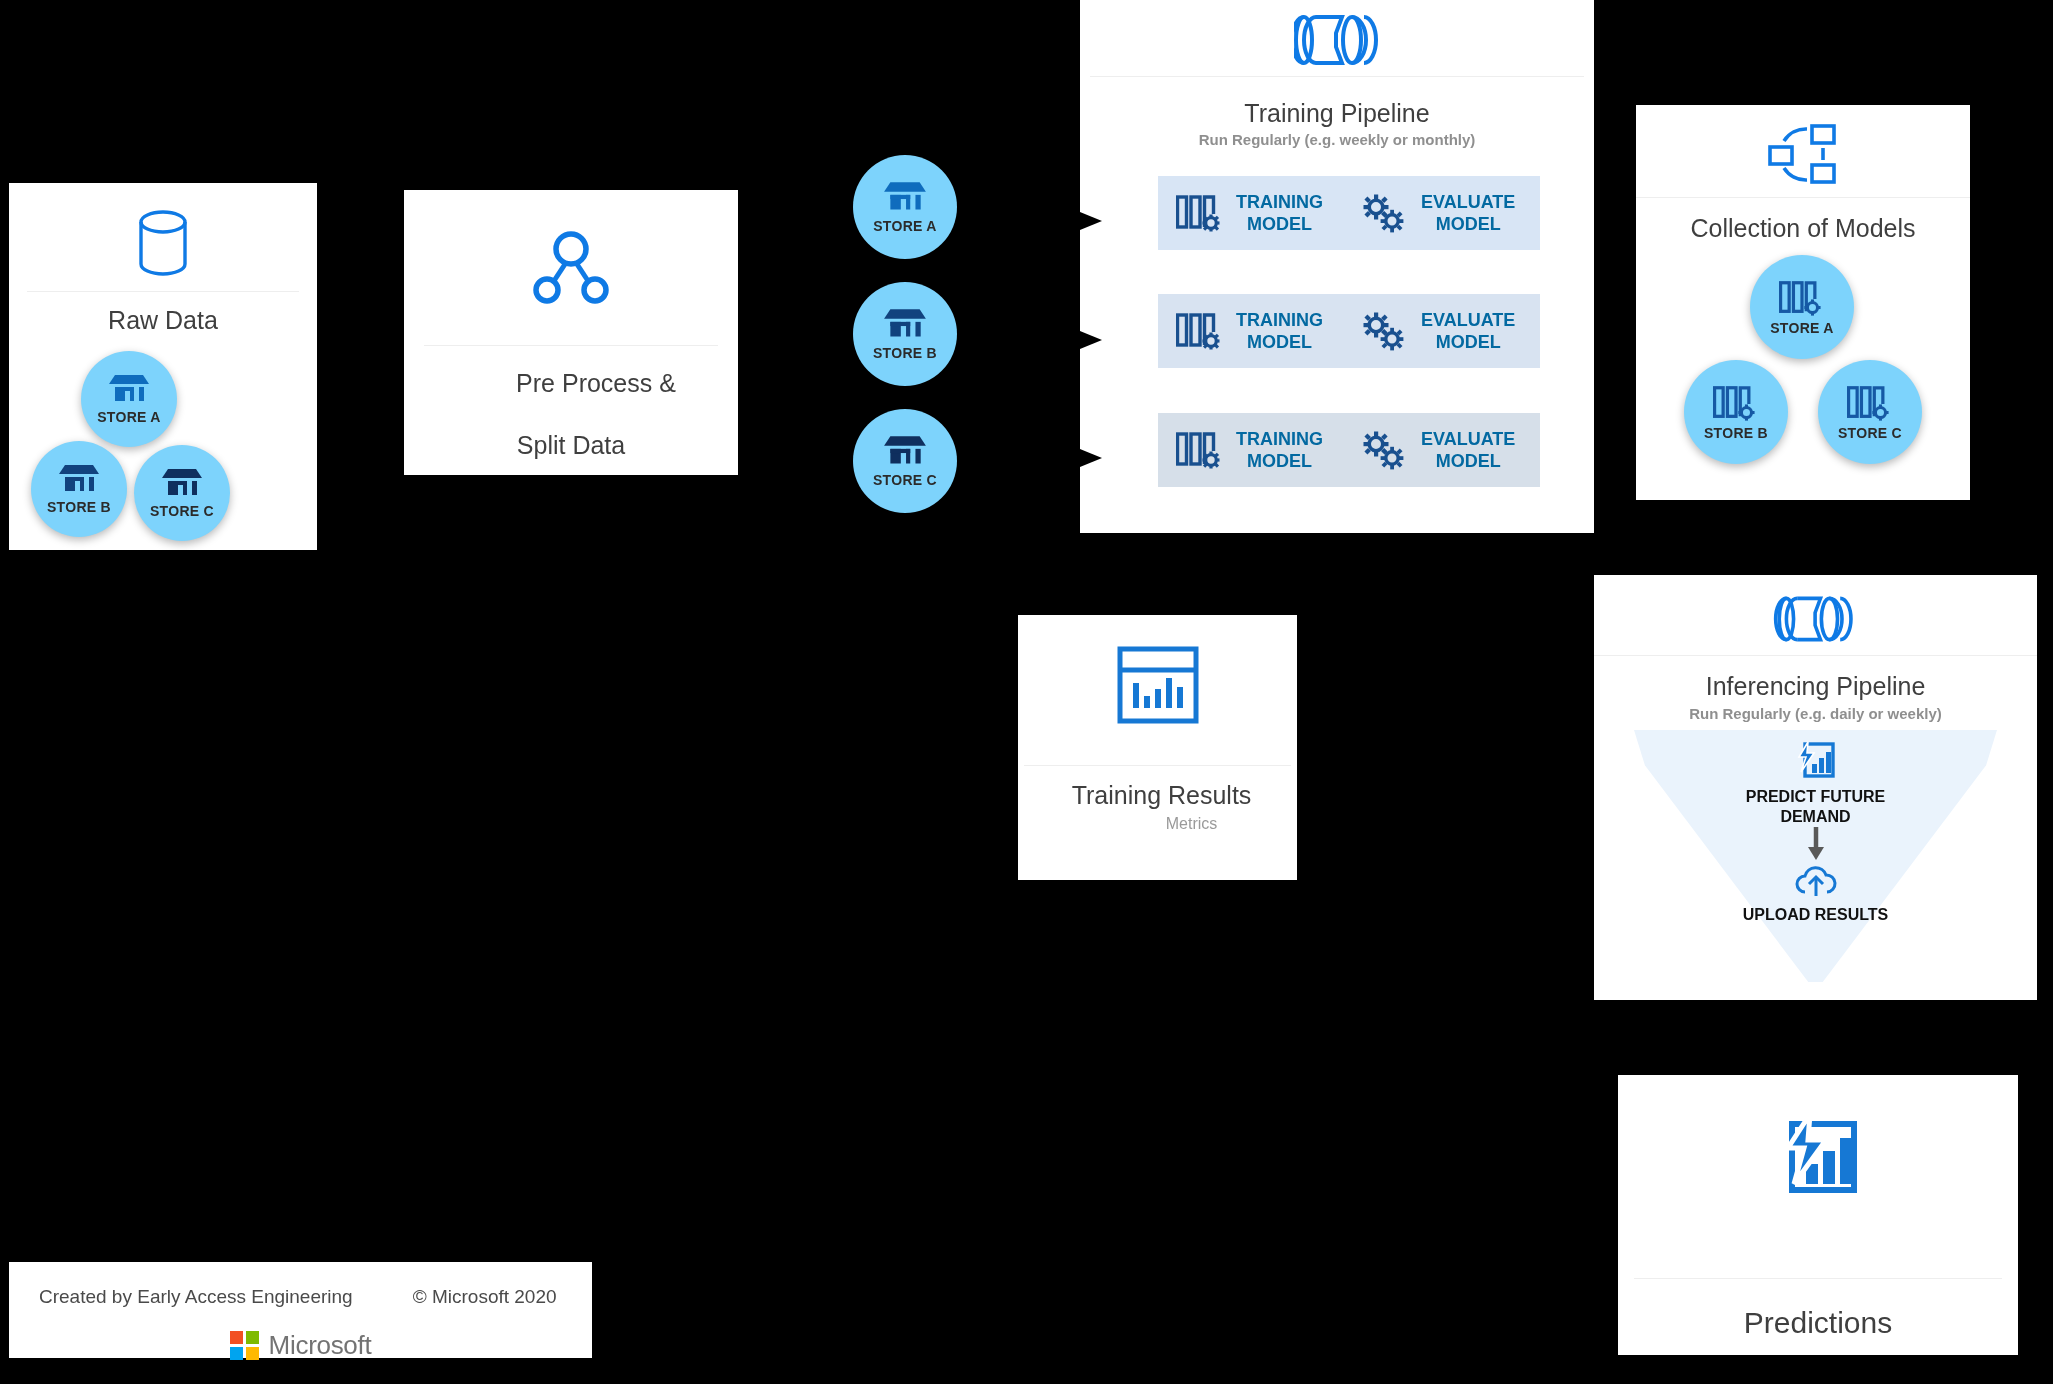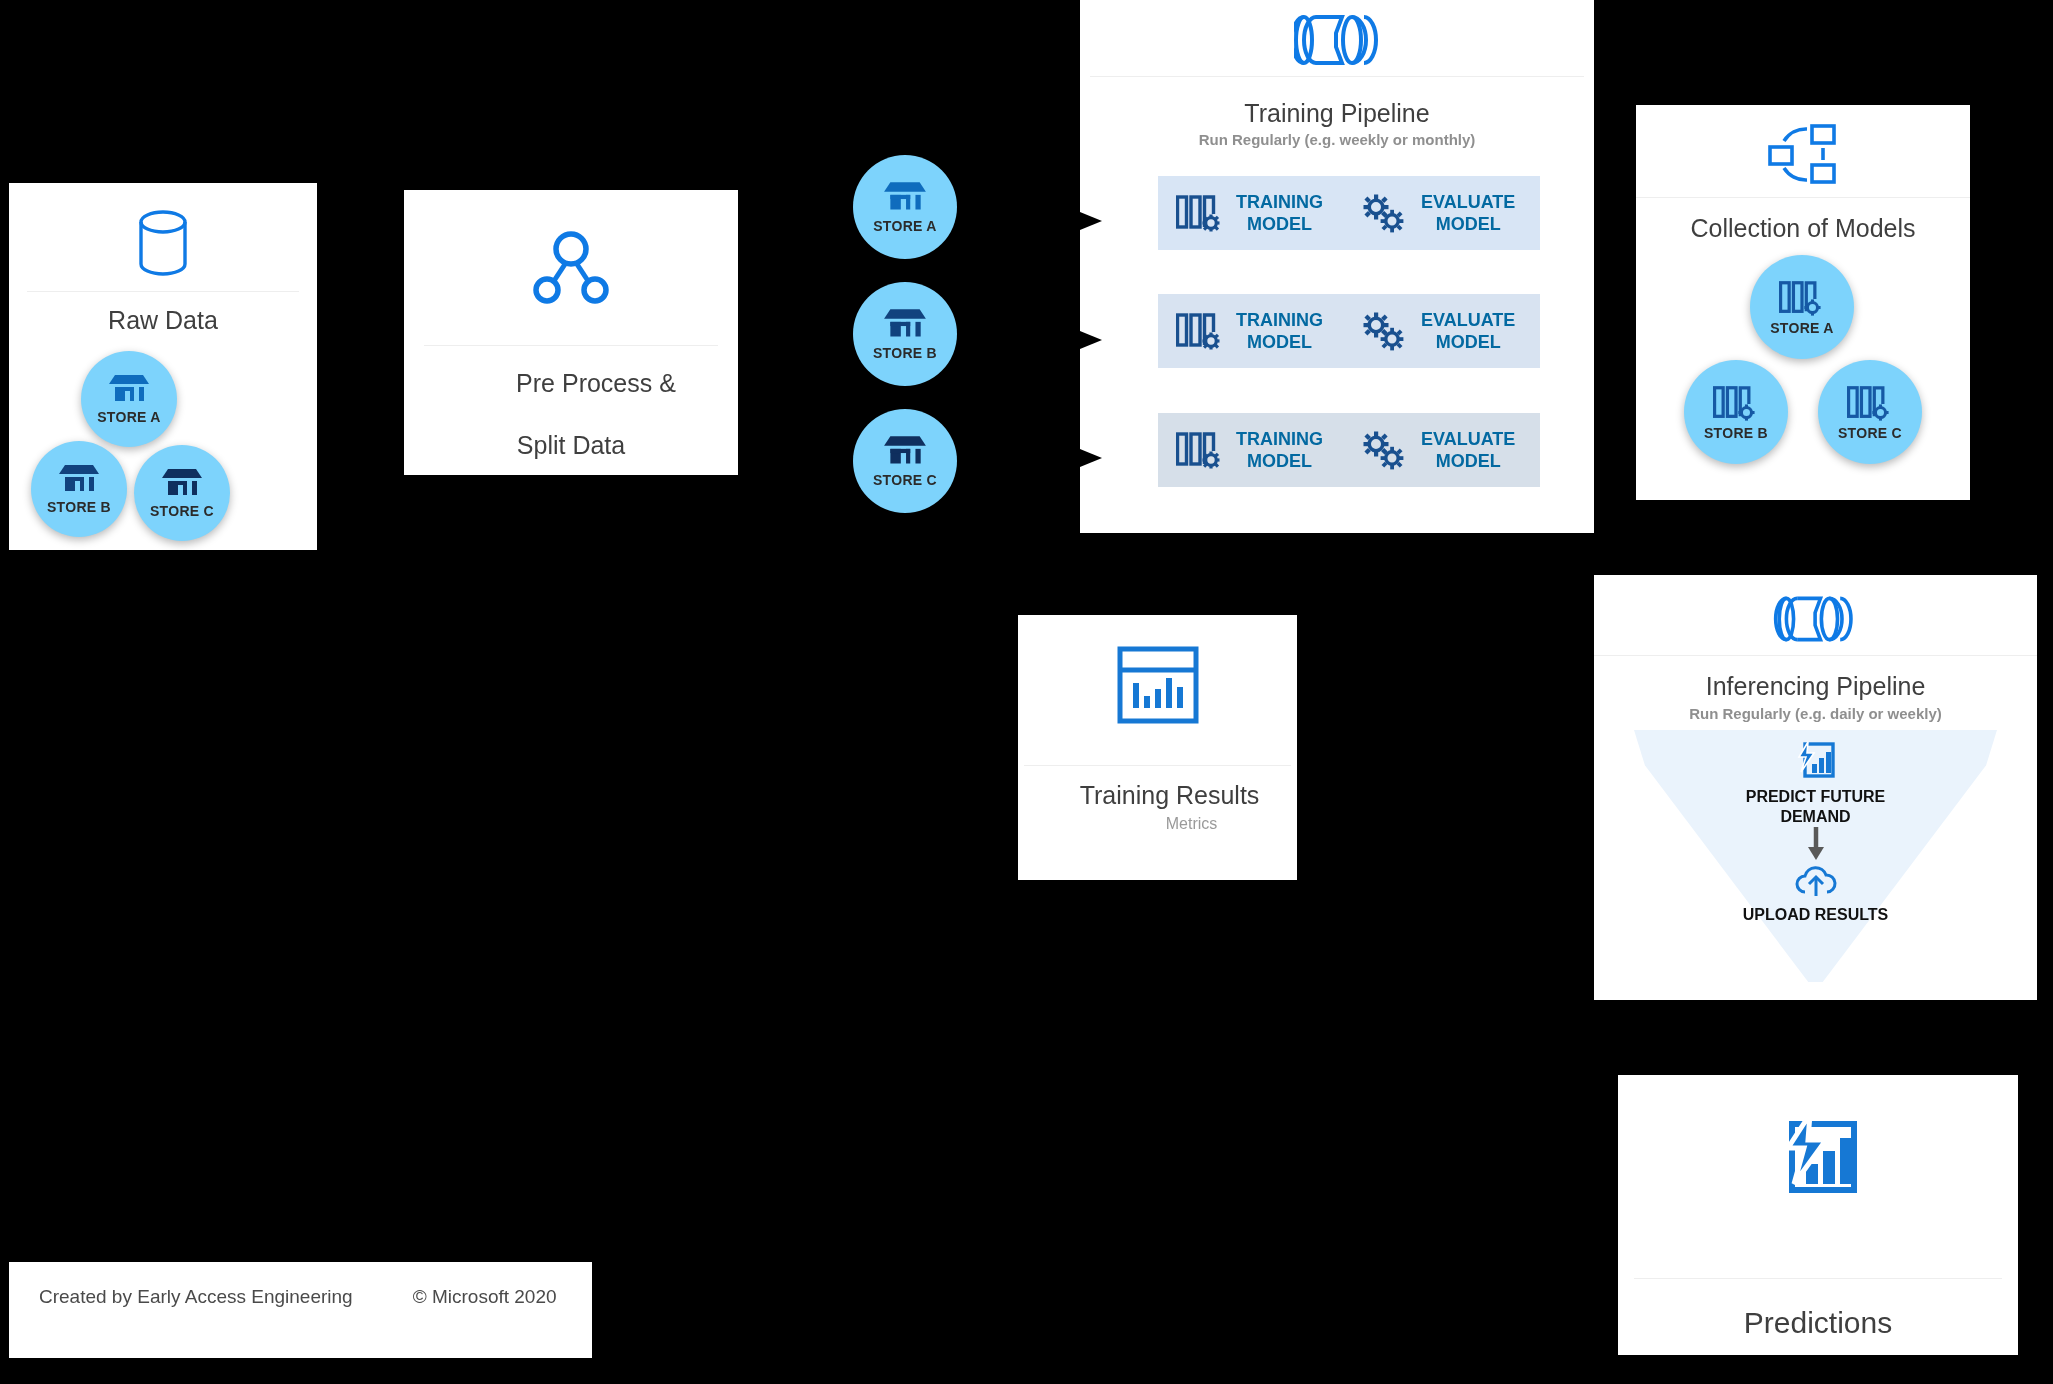--- a/index.html
+++ b/index.html
@@ -399,21 +399,21 @@
       <g fill="#1678d4">
         <rect x="17" y="40" width="6" height="25"></rect>
         <rect x="28" y="53" width="6" height="12"></rect>
         <rect x="39" y="46" width="6" height="19"></rect>
         <rect x="50" y="35" width="6" height="30"></rect>
         <rect x="61" y="44" width="6" height="21"></rect>
       </g>
     </svg>
   </div>
   <div class="card-divider" style="top:150px;left:2%;right:2%;"></div>
-  <div class="card-title" style="position:absolute;left:12px;top:165px;width:100%;">Training Results</div>
+  <div class="card-title" style="position:absolute;left:4px;top:165px;width:100%;">Training Results</div>
   <div class="card-sub" style="position:absolute;left:0;top:200px;width:100%;padding-left:34px;">Metrics</div>
 </div>
 
 <div class="card" style="left:1594px;top:575px;width:443px;height:425px;">
   <div class="icon-wrap" style="position:absolute;left:0;top:14px;width:100%;height:60px;">
     <svg width="86" height="52" viewBox="0 0 86 58">
       <path d="M22 6 a12 23 0 0 0 0 46" fill="none" stroke="#0f7ae5" stroke-width="4"></path>
       <path d="M10 6 a12 23 0 0 0 0 46" fill="none" stroke="#0f7ae5" stroke-width="4"></path>
       <ellipse cx="10" cy="29" rx="8" ry="23" fill="none" stroke="#0f7ae5" stroke-width="4"></ellipse>
       <path d="M22 6 H48 L42 22 V36 L48 52 H22" fill="none" stroke="#0f7ae5" stroke-width="4"></path>
@@ -476,13 +476,22 @@
   </div>
   <div class="card-divider" style="top:203px;left:4%;right:4%;"></div>
   <div class="card-title" style="position:absolute;left:0;top:230px;width:100%;font-size:30px;">Predictions</div>
 </div>
 
 <div class="card" style="left:9px;top:1262px;width:583px;height:96px;">
   <div style="position:absolute;left:30px;top:24px;display:flex;gap:60px;">
     <span class="footer-line">Created by Early Access Engineering</span>
     <span class="footer-line">© Microsoft 2020</span>
   </div>
+  <div class="ms-logo" style="position:absolute;left:0;top:68px;width:100%;justify-content:center;">
+    <div class="ms-grid">
+      <div style="background:#f25022;"></div>
+      <div style="background:#7fba00;"></div>
+      <div style="background:#00a4ef;"></div>
+      <div style="background:#ffb900;"></div>
+    </div>
+    <span class="ms-word">Microsoft</span>
+  </div>
 </div>
 
 </body></html>

